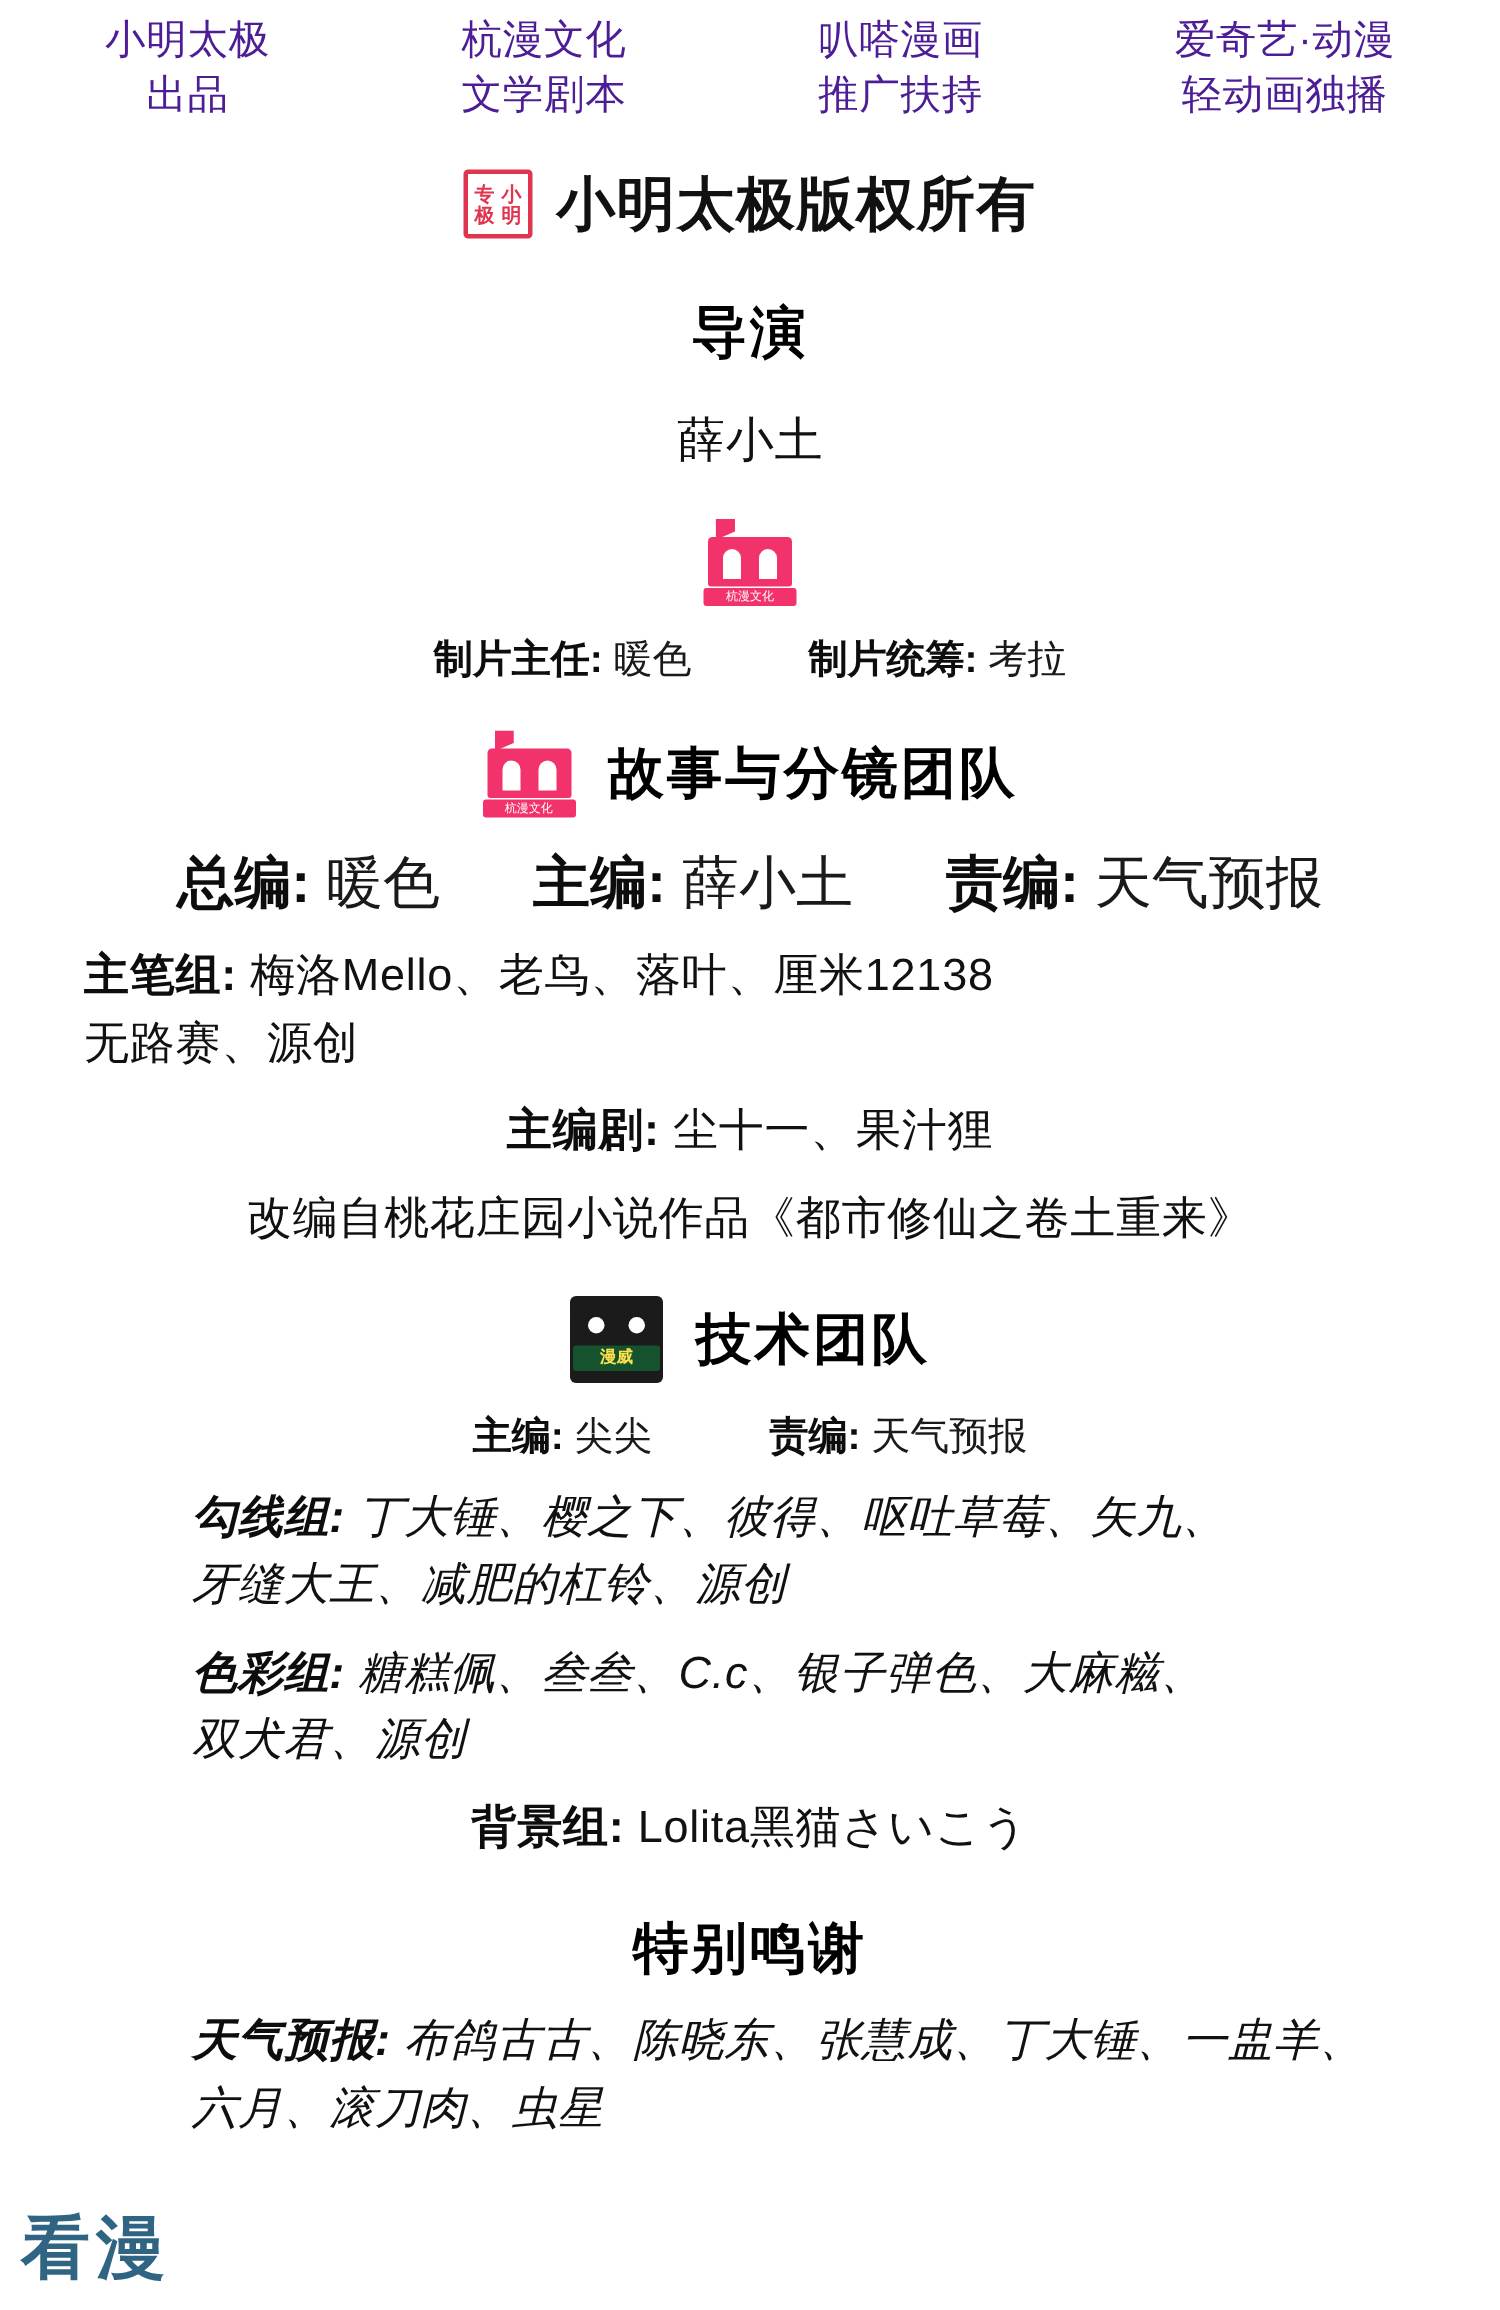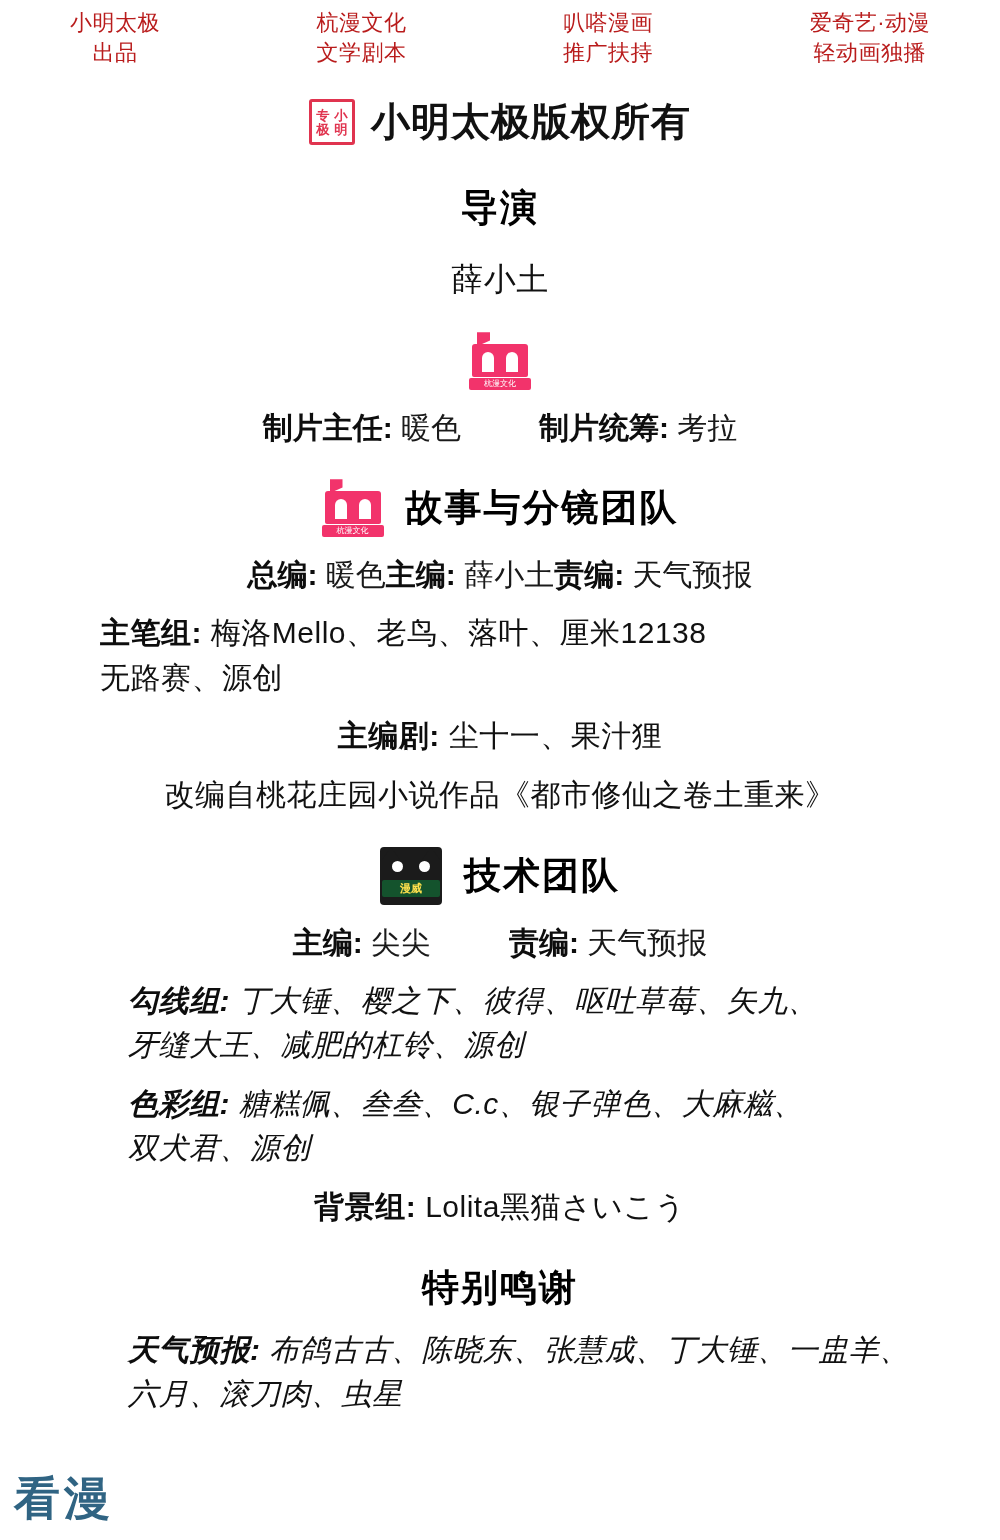--- a/index.html
+++ b/index.html
@@ -23,23 +23,23 @@
 
   
   .studio-row {
     display: flex;
     justify-content: space-between;
     padding: 8px 70px 0 70px;
     box-sizing: border-box;
   }
   .studio {
     text-align: center;
-    font-size: 22px;
+    font-size: 27px;
     line-height: 1.38;
-    color: #b91c1c;
+    color: #4c1d95;
     letter-spacing: 0.5px;
   }
   .studio .l2 { display: block; }
 
   
   .copyright-line {
     margin-top: 26px;
     display: flex;
     align-items: center;
     justify-content: center;
@@ -193,48 +193,49 @@
     margin-top: 16px;
     text-align: center;
     letter-spacing: 0.5px;
   }
   .line.name-big {
     font-size: 32px;
     margin-top: 24px;
   }
   .line.left {
     text-align: left;
-    padding-left: 100px;
+    padding-left: 56px;
     padding-right: 90px;
   }
   .line.left-wide {
     text-align: left;
     padding-left: 128px;
     padding-right: 70px;
     font-style: italic;
   }
   .line.hang {
     margin-top: 2px;
   }
   b.role {
     font-weight: bold;
     color: #0d0d0d;
   }
   .row-2 {
     display: flex;
     justify-content: center;
     gap: 78px;
     margin-top: 18px;
-    font-size: 30px;
+    font-size: 26px;
   }
   .row-3 {
     display: flex;
     justify-content: center;
+    gap: 62px;
     margin-top: 18px;
-    font-size: 30px;
+    font-size: 38px;
   }
 
   
   .watermark {
     position: absolute;
     left: 14px;
     bottom: 10px;
     font-size: 46px;
     color: #0c4a6e;
     letter-spacing: 4px;

